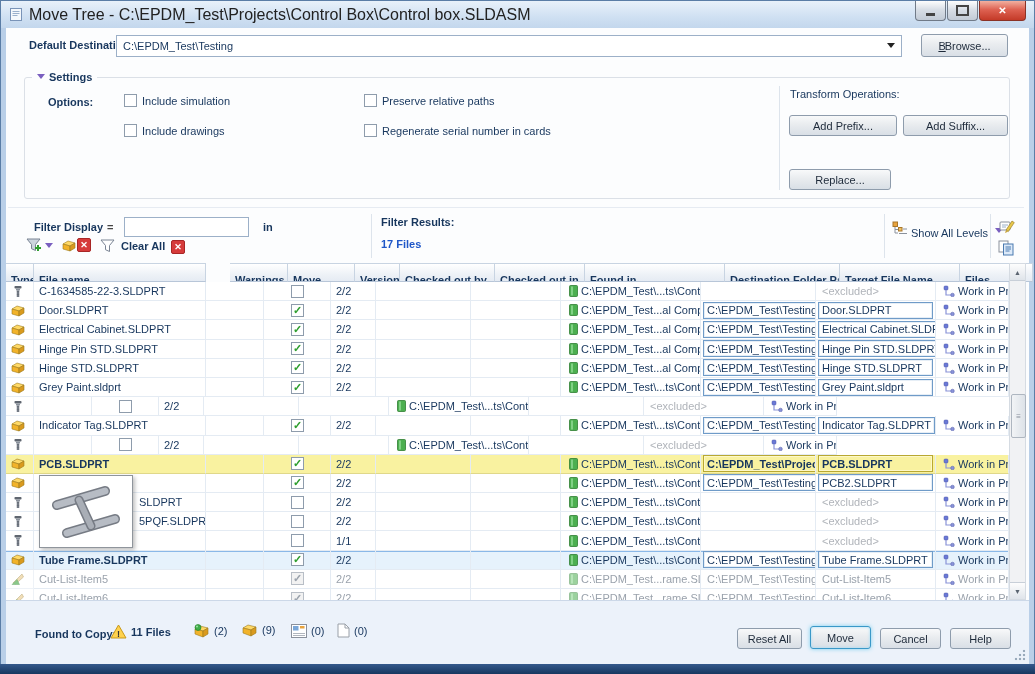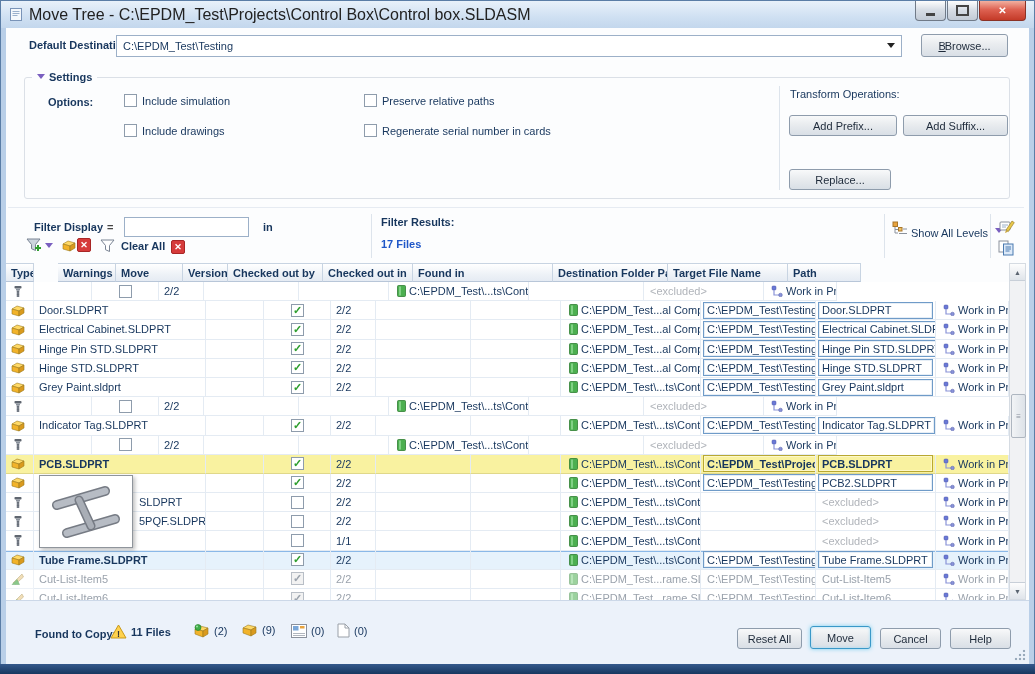--- a/index.html
+++ b/index.html
@@ -36,21 +36,21 @@
   .hline{position:absolute;height:1px;background:#e6ebf2;}
   .finput{position:absolute;background:#fff;border:1px solid #9cb0c8;box-sizing:border-box;font-family:"Liberation Sans",sans-serif;font-size:11px;padding:0 4px;}
   .link{color:#1f57c8;}
   .redx{display:inline-flex;width:12px;height:12px;background:#d63b3b;border:1px solid #a82626;border-radius:2px;
     color:#fff;font-size:9px;font-weight:bold;align-items:center;justify-content:center;line-height:1;}
   .icoabs{position:absolute;display:inline-flex;align-items:center;}
   
   .thead{position:absolute;left:6px;top:263px;display:flex;height:19px;}
   .th{box-sizing:border-box;background:linear-gradient(#ffffff,#eef2f7 60%,#e5ebf3);border-right:1px solid #c8d4e2;
      border-bottom:1px solid #b8c6d8;border-top:1px solid #c8d4e2;font-weight:bold;color:#17365d;
-     padding:3px 0 0 5px;overflow:hidden;white-space:nowrap;}
+     padding:10px 0 0 5px;overflow:hidden;white-space:nowrap;}
   .tbody{position:absolute;left:6px;top:282px;width:1003px;height:318px;overflow:hidden;background:#fff;}
   .tr{display:flex;height:19.2px;box-sizing:border-box;background:#fff;}
   .tr.sel{background:#f9f2a0;}
   .tr.sel .fname,.tr.sel .edit{font-weight:bold;}
   .tr.hov{background:#e6f2fc;box-shadow:inset 0 1px 0 #8ab8e8, inset 0 -1px 0 #8ab8e8;}
   .tr.hov .fname{font-weight:bold;}
   .tr.dim{color:#9aa2ac;}
   .tr.dim .fname,.tr.dim .fcell span{color:#9aa2ac;}
   .td{box-sizing:border-box;border-right:1px solid #e4ebf3;border-bottom:1px solid #e4ebf3;
       display:flex;align-items:center;overflow:hidden;white-space:nowrap;padding-left:5px;}
@@ -211,39 +211,43 @@
   <span class="icoabs" style="left:998px;top:240px;">
     <svg width="17" height="16">
         <rect x="1" y="1" width="9" height="11" fill="#fff" stroke="#8a919c"></rect>
         <rect x="5.5" y="4" width="9.5" height="11" fill="#dce9f8" stroke="#4a7ab0"></rect>
         <path d="M7.5 7h5.5M7.5 9h5.5M7.5 11h4" stroke="#4a7ab0"></path>
       </svg>
   </span>
 
   <div class="thead" id="thead">
       <div class="th" style="width: 28px;">Type</div>
+      <div class="th" style="width: 172px;">File name</div>
       <div class="th" style="width: 58px; margin-left: 24px;">Warnings</div>
       <div class="th" style="width: 67px;">Move</div>
       <div class="th" style="width: 45px;">Version</div>
       <div class="th" style="width: 95px;">Checked out by</div>
       <div class="th" style="width: 90px;">Checked out in</div>
       <div class="th" style="width: 140px;">Found in</div>
       <div class="th" style="width: 115px;">Destination Folder Path</div>
       <div class="th" style="width: 120px;">Target File Name</div>
-      <div class="th" style="width: 73px;">Path</div>
+      <div class="th" style="width: 73px;">Files</div>
     </div>
   <div class="tbody" id="tbody">
       <div class="tr">
         <div class="td" style="width: 28px;">
           <svg width="14" height="13">
             <rect x="3.5" y="1" width="7" height="2.6" rx="0.8" fill="#5f6670"></rect>
             <rect x="5" y="3.6" width="4" height="1.8" fill="#8a919c"></rect>
             <rect x="5.8" y="5.4" width="2.4" height="6.6" fill="#7d848f"></rect>
             <path d="M5.8 6.5h2.4M5.8 8h2.4M5.8 9.5h2.4M5.8 11h2.4" stroke="#5f6670" stroke-width="0.7"></path>
           </svg>
+        </div>
+        <div class="td" style="width: 172px;">
+          <span class="fname">C-1634585-22-3.SLDPRT</span>
         </div>
         <div class="td" style="width: 58px;"></div>
         <div class="td" style="width: 67px;">
           <div class="cb"></div>
         </div>
         <div class="td" style="width: 45px;">2/2</div>
         <div class="td" style="width: 95px;"></div>
         <div class="td" style="width: 90px;"></div>
         <div class="td fcell" style="width: 140px;">
           <span style="display: inline-flex;">

